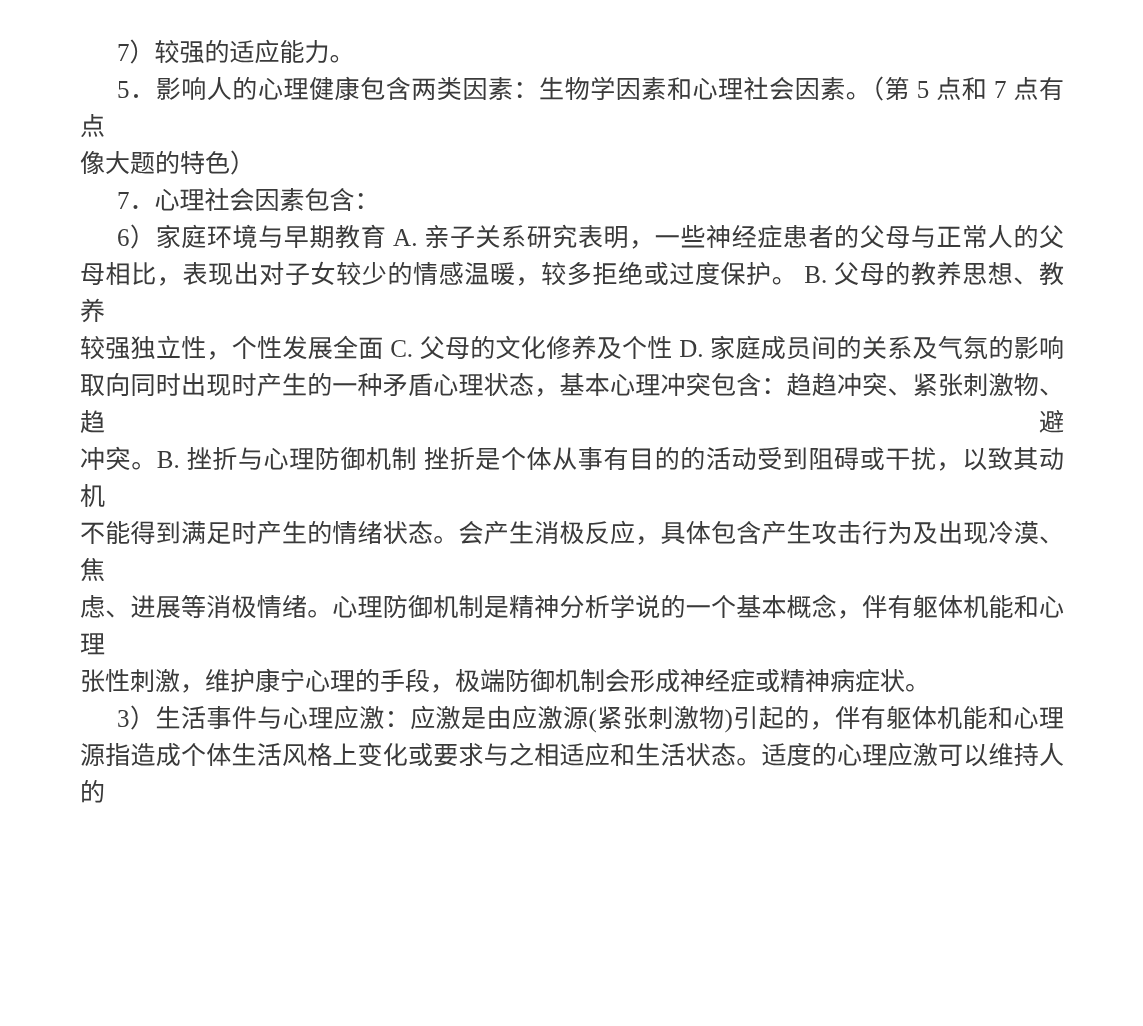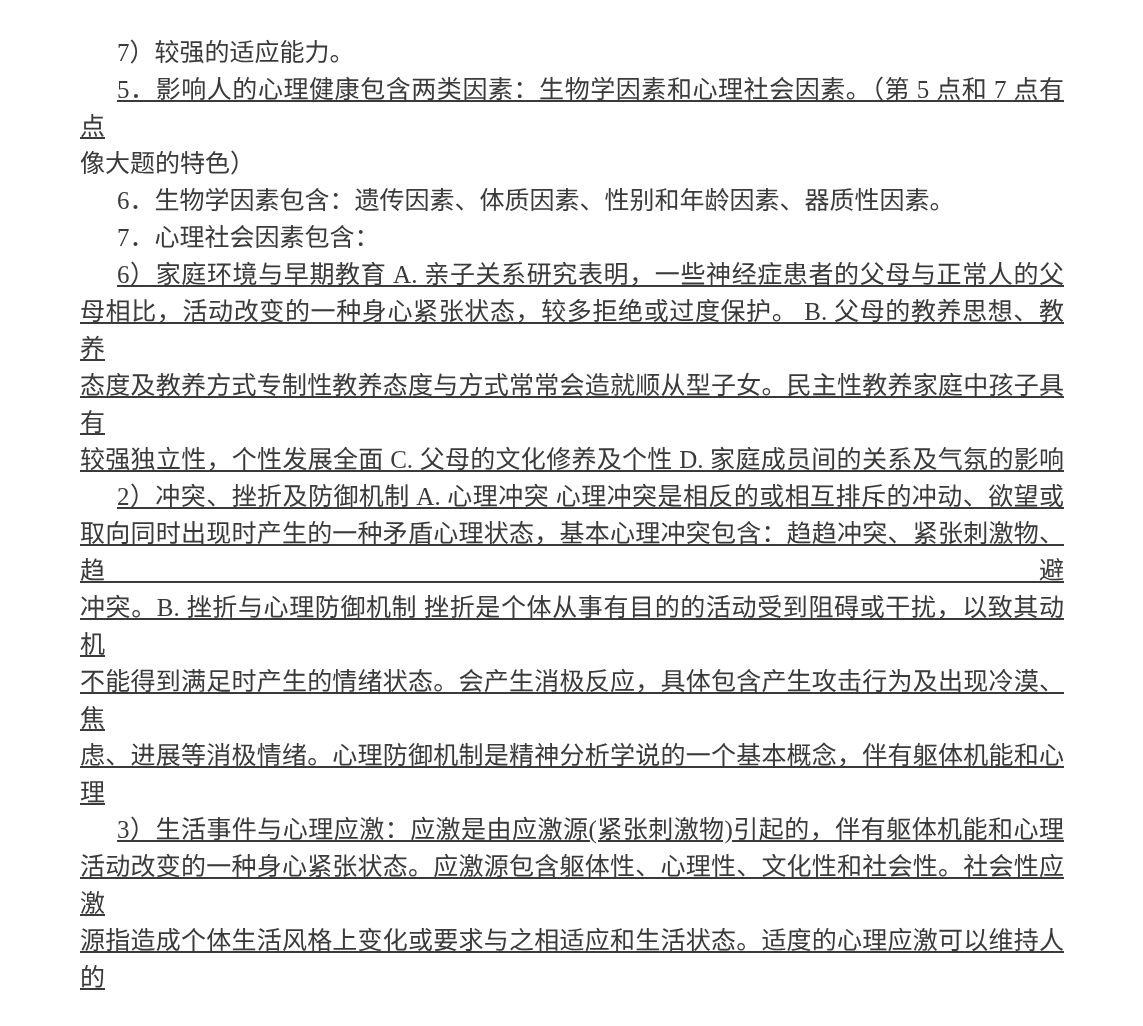--- a/index.html
+++ b/index.html
@@ -19,40 +19,36 @@
     font-size: 25px;
     line-height: 37px;
     color: #3a3a3a;
     filter: blur(0.3px);
   }
   .line { white-space: pre-wrap; }
   .line.fill {
     text-align: justify;
     text-align-last: justify;
     text-justify: inter-character;
-    text-decoration: underline;
   }
   .line.indent { text-indent: 37px; }
 </style>
 </head>
 <body>
 
 <div class="page">
   <div class="doc" id="doc" style="color: rgb(58, 58, 58);">
       <div class="line indent">7）较强的适应能力。</div>
       <div class="line indent fill">5．影响人的心理健康包含两类因素：生物学因素和心理社会因素。（第 5 点和 7 点有点</div>
       <div class="line">像大题的特色）</div>
-      <div class="line indent">6．生物学因素包含：遗传因素、体质因素、性别和年龄因素、器质性因素。</div>
       <div class="line indent">7．心理社会因素包含：</div>
       <div class="line indent fill">6）家庭环境与早期教育 A. 亲子关系研究表明，一些神经症患者的父母与正常人的父</div>
-      <div class="line fill">母相比，活动改变的一种身心紧张状态，较多拒绝或过度保护。 B. 父母的教养思想、教养</div>
-      <div class="line fill">态度及教养方式专制性教养态度与方式常常会造就顺从型子女。民主性教养家庭中孩子具有</div>
+      <div class="line fill">母相比，表现出对子女较少的情感温暖，较多拒绝或过度保护。 B. 父母的教养思想、教养</div>
       <div class="line fill">较强独立性，个性发展全面 C. 父母的文化修养及个性 D. 家庭成员间的关系及气氛的影响</div>
-      <div class="line indent fill">2）冲突、挫折及防御机制 A. 心理冲突 心理冲突是相反的或相互排斥的冲动、欲望或</div>
       <div class="line fill">取向同时出现时产生的一种矛盾心理状态，基本心理冲突包含：趋趋冲突、紧张刺激物、趋避</div>
       <div class="line fill">冲突。B. 挫折与心理防御机制 挫折是个体从事有目的的活动受到阻碍或干扰，以致其动机</div>
       <div class="line fill">不能得到满足时产生的情绪状态。会产生消极反应，具体包含产生攻击行为及出现冷漠、焦</div>
       <div class="line fill">虑、进展等消极情绪。心理防御机制是精神分析学说的一个基本概念，伴有躯体机能和心理</div>
+      <div class="line">张性刺激，维护康宁心理的手段，极端防御机制会形成神经症或精神病症状。</div>
       <div class="line indent fill">3）生活事件与心理应激：应激是由应激源(紧张刺激物)引起的，伴有躯体机能和心理</div>
-      <div class="line fill">活动改变的一种身心紧张状态。应激源包含躯体性、心理性、文化性和社会性。社会性应激</div>
       <div class="line fill">源指造成个体生活风格上变化或要求与之相适应和生活状态。适度的心理应激可以维持人的</div>
     </div>
 </div>
 
 </body></html>

